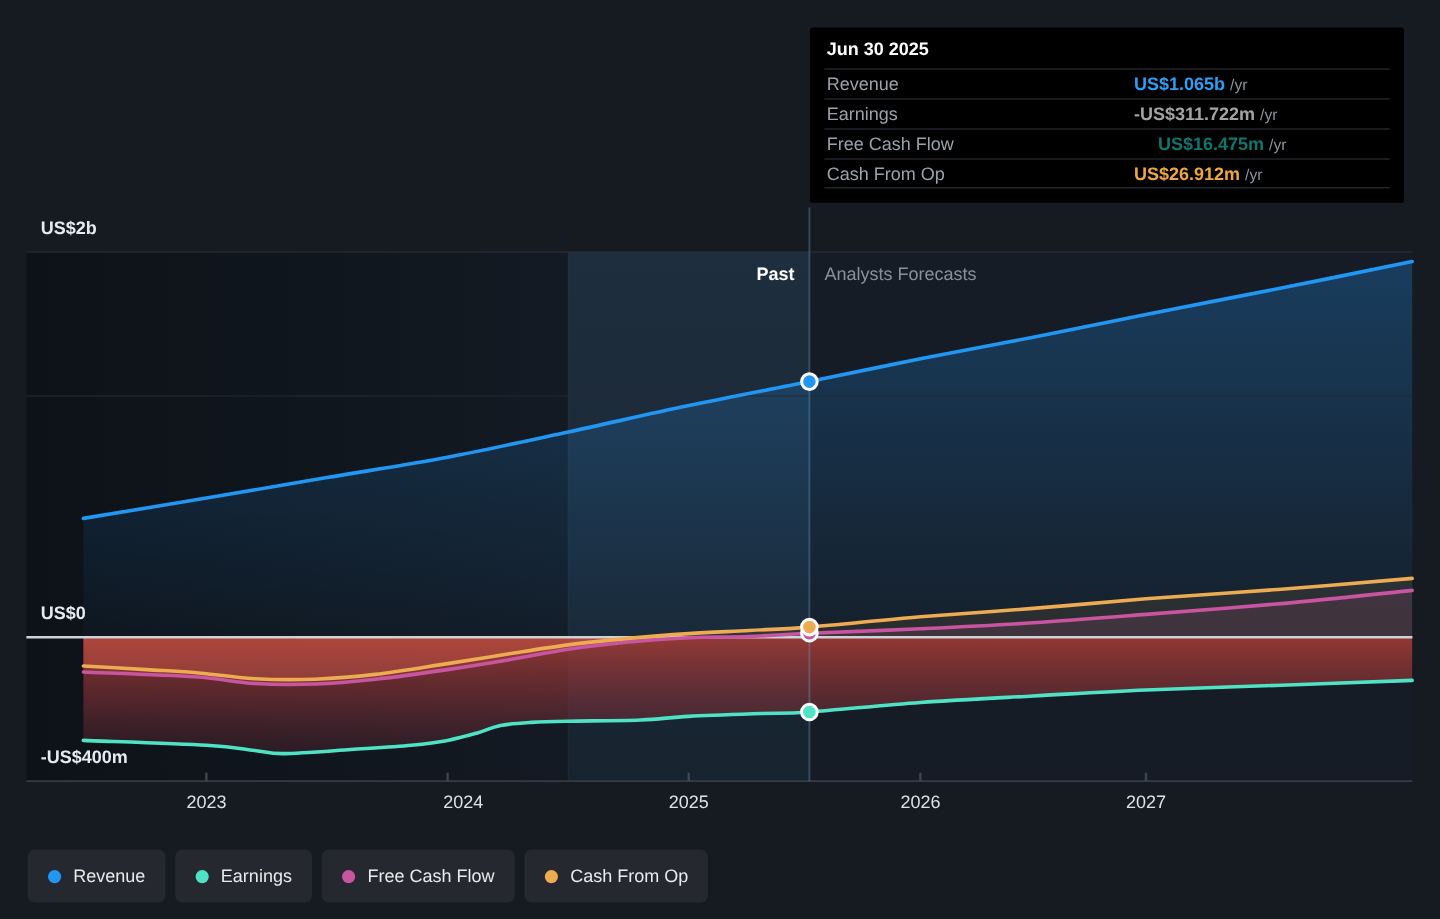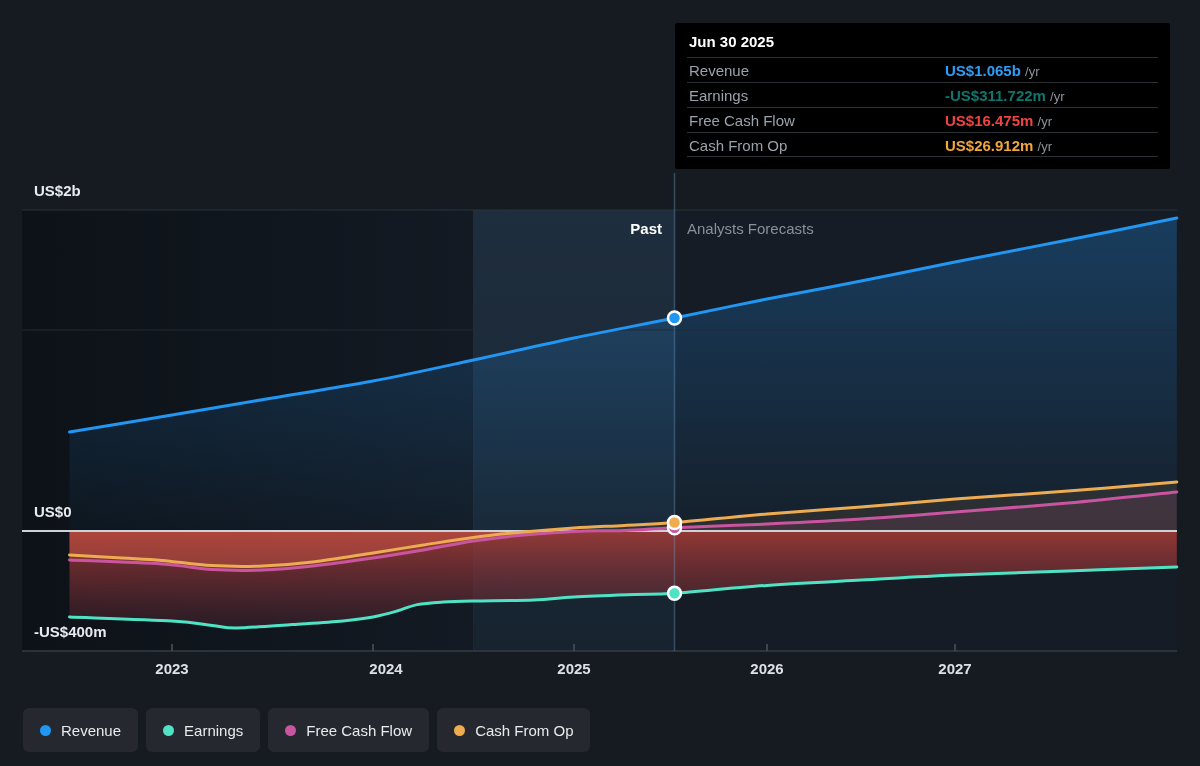--- a/index.html
+++ b/index.html
@@ -2,21 +2,21 @@
 <html><head>
 <meta charset="utf-8">
 <style>
   * { margin:0; padding:0; box-sizing:border-box; }
   html,body { width:1200px; height:766px; overflow:hidden; }
   body { background:#161b22; font-family:"Liberation Sans", sans-serif; position:relative; }
   #stage { position:absolute; inset:0; width:1200px; height:766px; }
   #chart-svg { position:absolute; left:0; top:0; }
 
   .y-label { position:absolute; left:34px; height:18px; font-size:15px; font-weight:600; color:#e7eaee; white-space:nowrap; }
-  .x-label { position:absolute; width:64px; margin-left:-32px; text-align:center; top:660px; font-size:15px; font-weight:700; color:#dde1e6; }
+  .x-label { position:absolute; width:64px; margin-left:-32px; text-align:center; top:660px; font-size:15px; font-weight:400; color:#dde1e6; }
 
   .annotation-past { position:absolute; right:538px; top:220px; font-size:15px; font-weight:700; color:#ffffff; }
   .annotation-forecast { position:absolute; left:687px; top:220px; font-size:15px; font-weight:400; color:#8a9099; }
 
   .tooltip { position:absolute; left:675px; top:23px; width:495px; background:#000000; border-radius:2px; z-index:5; padding:0 12px 12px 12px; }
   .tt-title { font-size:15px; font-weight:700; color:#ffffff; padding:10px 2px 7px 2px; }
   .tt-row { position:relative; height:25px; line-height:25px; border-top:1px solid #2b2e33; font-size:15px; color:#9aa2ab; }
   .tt-row:last-child { border-bottom:1px solid #2b2e33; }
   .tt-label { padding-left:2px; }
   .tt-value { position:absolute; left:258px; top:0; font-weight:700; }
@@ -119,25 +119,25 @@
   <div class="annotation-forecast">Analysts Forecasts</div>
 
   <div class="tooltip">
     <div class="tt-title">Jun 30 2025</div>
     <div class="tt-row">
       <span class="tt-label">Revenue</span>
       <span class="tt-value"><b style="color: rgb(46, 157, 245);">US$1.065b</b> <span class="tt-unit">/yr</span></span>
     </div>
     <div class="tt-row">
       <span class="tt-label">Earnings</span>
-      <span class="tt-value"><b style="color: #0f766e;">-US$311.722m</b> <span class="tt-unit">/yr</span></span>
+      <span class="tt-value"><b style="color: #a3a3a3;">-US$311.722m</b> <span class="tt-unit">/yr</span></span>
     </div>
     <div class="tt-row">
       <span class="tt-label">Free Cash Flow</span>
-      <span class="tt-value"><b style="color: #ef4444;">US$16.475m</b> <span class="tt-unit">/yr</span></span>
+      <span class="tt-value"><b style="color: #0f766e; margin-left: 20px;">US$16.475m</b> <span class="tt-unit">/yr</span></span>
     </div>
     <div class="tt-row">
       <span class="tt-label">Cash From Op</span>
       <span class="tt-value"><b style="color: rgb(240, 166, 60);">US$26.912m</b> <span class="tt-unit">/yr</span></span>
     </div>
   </div>
 
   <div class="legend">
     <div class="legend-pill">
       <span class="legend-dot" style="background: rgb(33, 150, 243);"></span>

